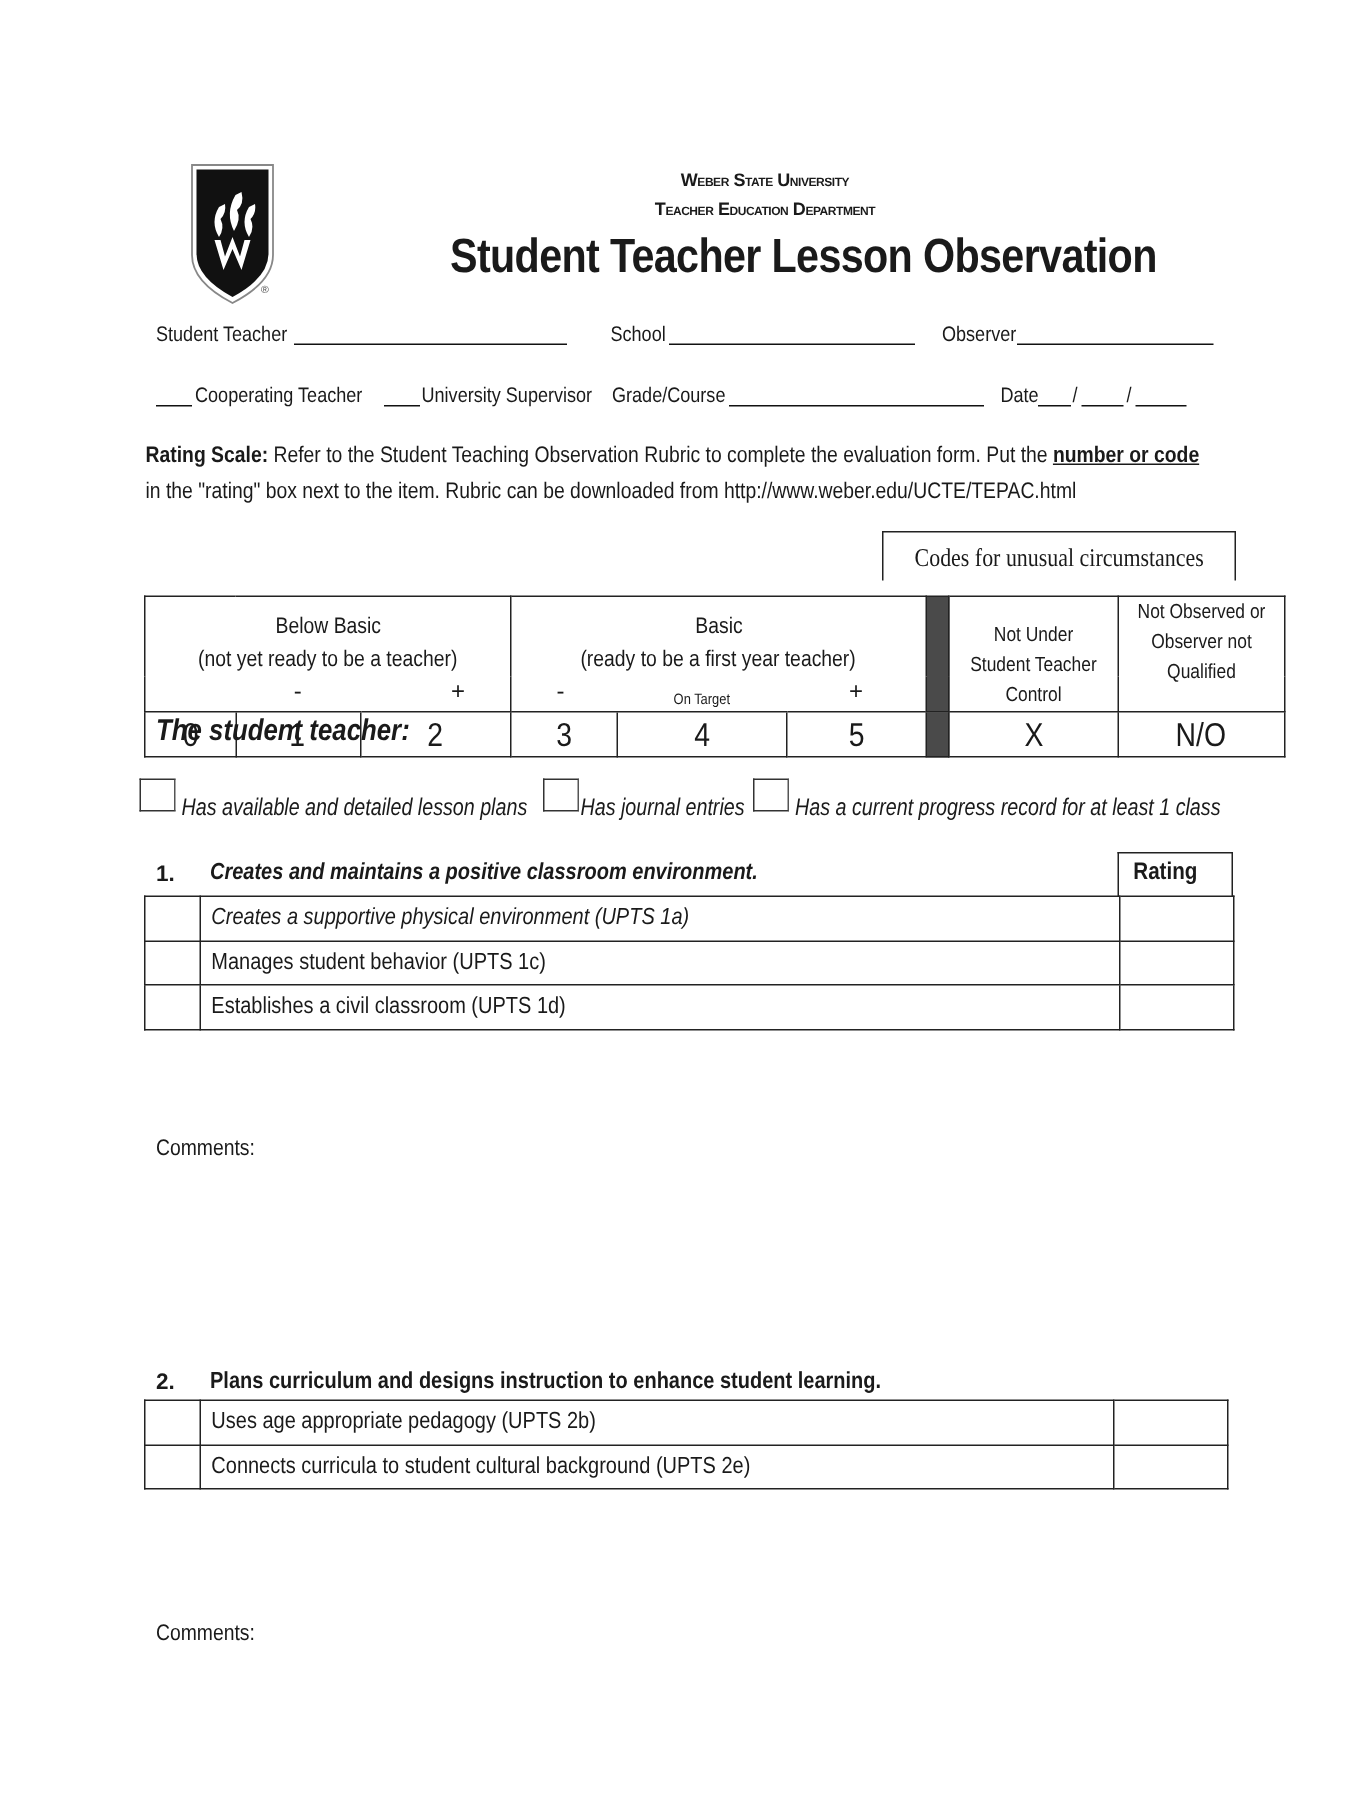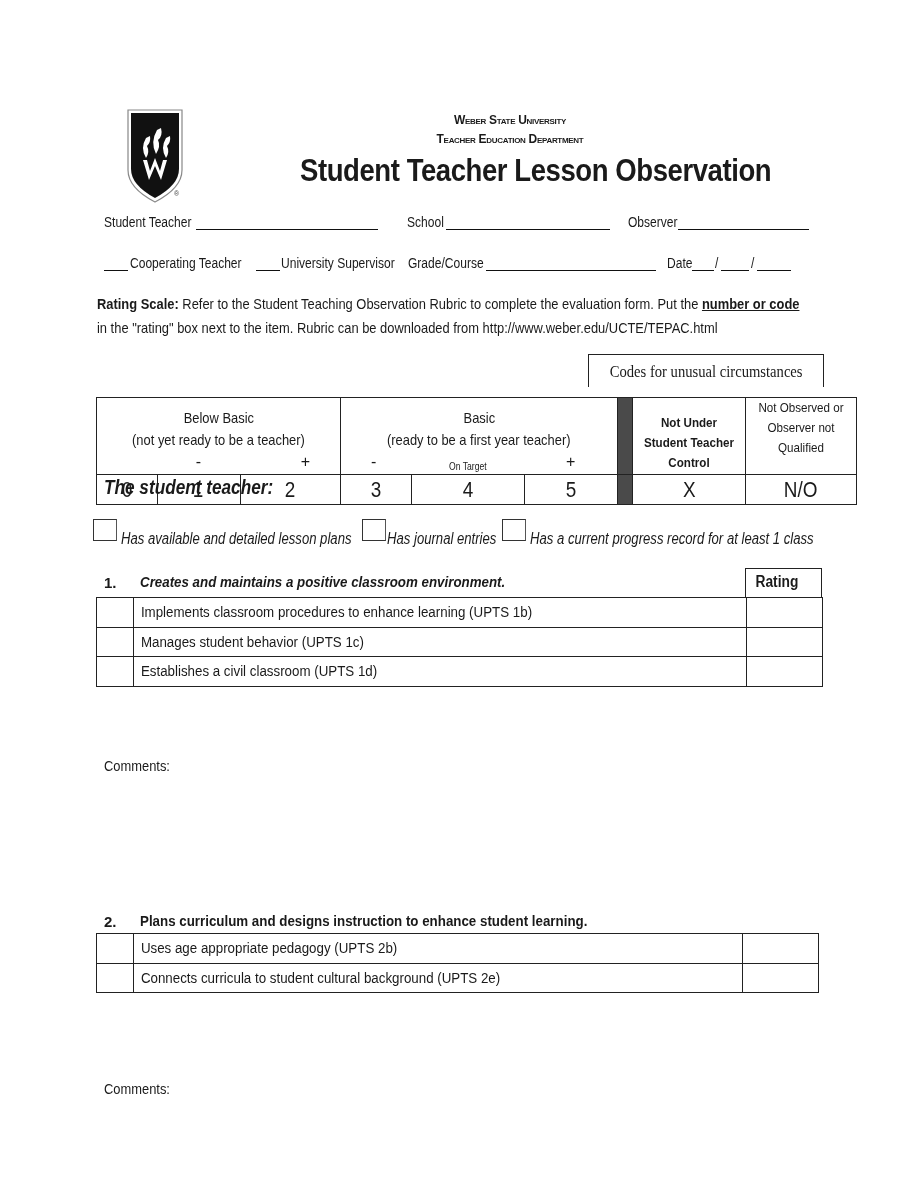--- a/index.html
+++ b/index.html
@@ -112,21 +112,21 @@
       <tr style="height:50px;">
     <td colspan="3" style="width:213px; border-bottom:none; vertical-align:bottom;">
       <span class="hdrtxt">Below Basic</span><br>
       <span class="hdrtxt">(not yet ready to be a teacher)</span>
     </td>
     <td colspan="3" style="width:276px; border-bottom:none; vertical-align:bottom;">
       <span class="hdrtxt">Basic</span><br>
       <span class="hdrtxt">(ready to be a first year teacher)</span>
     </td>
     <td rowspan="2" class="shade" style="width:14px;"></td>
-    <td rowspan="2" style="width:112px; vertical-align:bottom; padding-bottom:1px;font-weight:bold;">
+    <td rowspan="2" style="width:112px; vertical-align:bottom; padding-bottom:1px;">
       <span class="code-hdr" style="white-space:normal; width:110px;">Not Under Student Teacher Control</span>
     </td>
     <td rowspan="2" style="width:104px; vertical-align:bottom; padding-bottom:16px;">
       <span class="code-hdr" style="white-space:normal; width:110px;">Not Observed or Observer not Qualified</span>
     </td>
   </tr>
   <tr style="height:22px;">
     <td style="border-top:none; border-right:none; width:60px;"></td>
     <td style="border-top:none; border-left:none; border-right:none; width:83px;"><span class="pm">-</span></td>
     <td style="border-top:none; border-left:none; width:70px; text-align:right; padding-right:30px;"><span class="pm">+</span></td>
@@ -156,23 +156,23 @@
 <div class="abs chklbl" style="left:387px; top:530px;">Has journal entries</div>
 <div class="abs chk" style="left:502px; top:519px;"></div>
 <div class="abs chklbl" style="left:530px; top:530px;">Has a current progress record for at least 1 class</div>
 
 <div class="abs sec-num" style="left:104px; top:574px;">1.</div>
 <div class="abs sec-title" style="left:140px; top:573px; font-style:italic;">Creates and maintains a positive classroom environment.</div>
 <div class="abs rating-hdr"><span>Rating</span></div>
 
 <table class="itab" style="top:597px; width:727px;">
   <tbody>
-  <tr>
-        <td class="c0"></td>
-        <td><span class="txt">Implements classroom procedures to enhance learning (UPTS 1b)</span></td>
+      <tr>
+        <td class="c0"></td>
+        <td><span class="txt" style="font-style:italic;">Creates a supportive physical environment (UPTS 1a)</span></td>
         <td class="c2"></td>
       </tr>
   <tr>
         <td class="c0"></td>
         <td><span class="txt">Manages student behavior (UPTS 1c)</span></td>
         <td class="c2"></td>
       </tr>
   <tr>
         <td class="c0"></td>
         <td><span class="txt">Establishes a civil classroom (UPTS 1d)</span></td>

